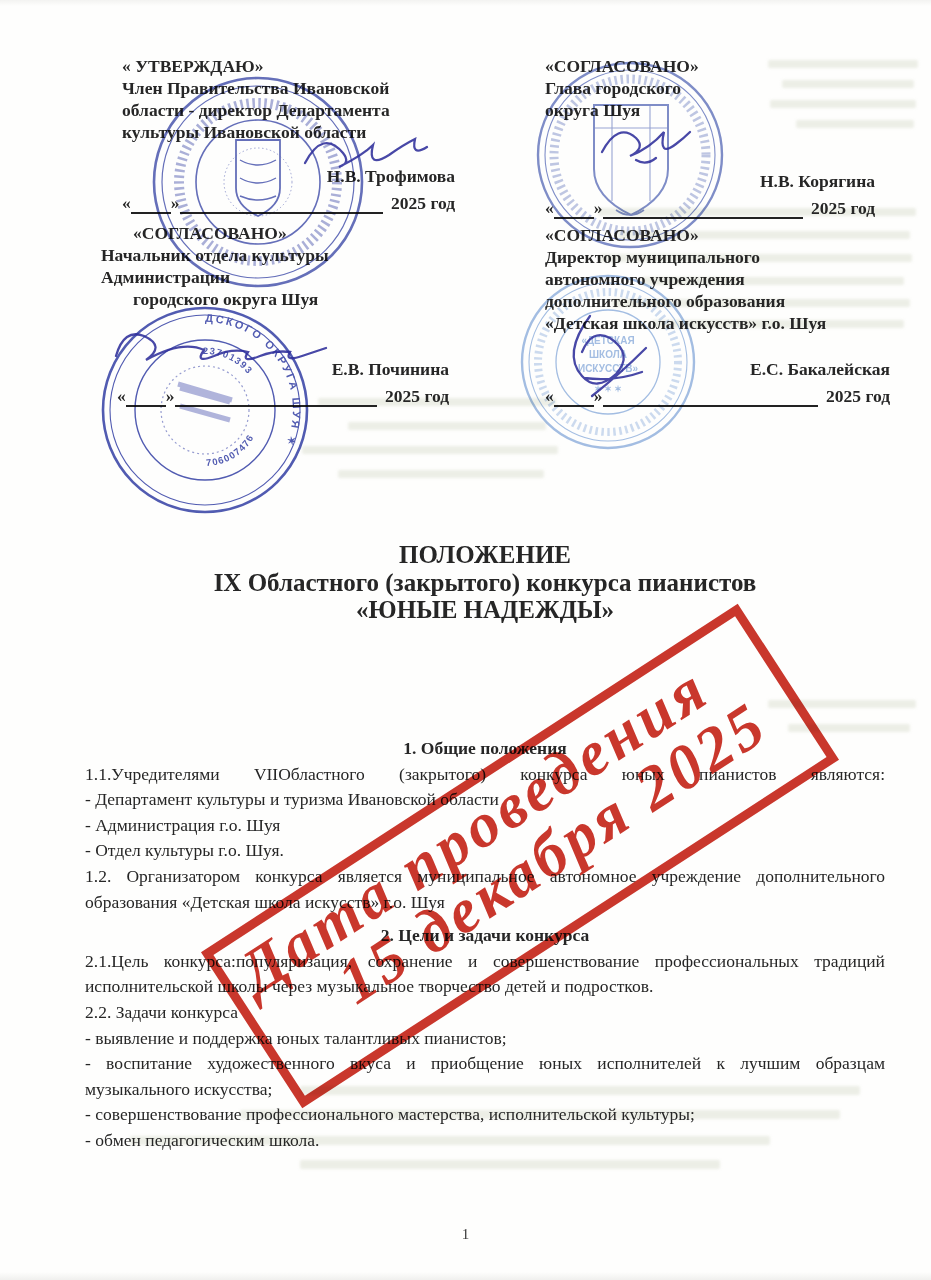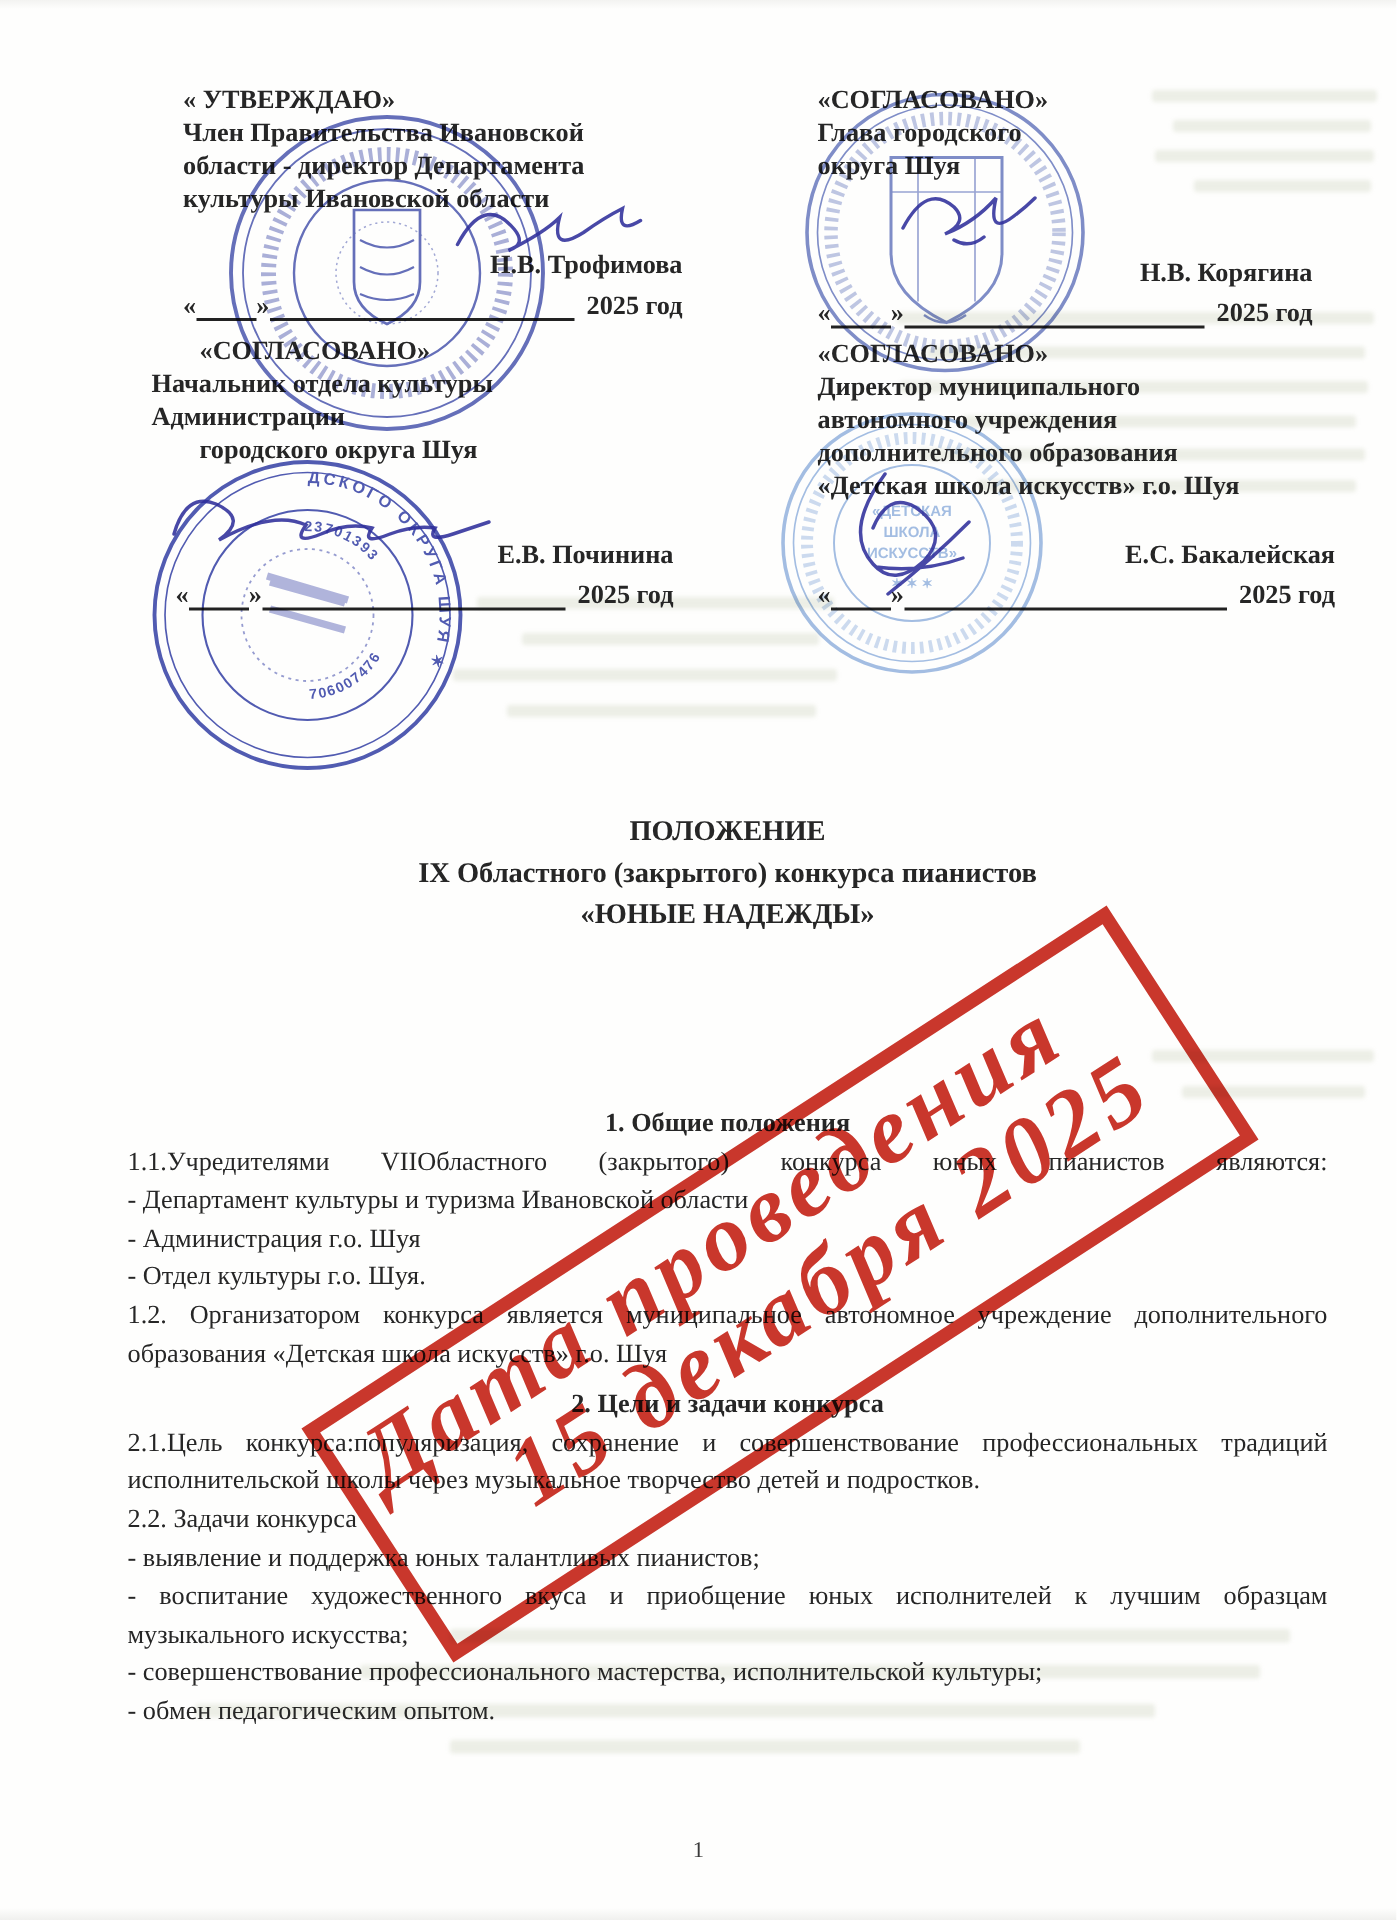--- a/index.html
+++ b/index.html
@@ -13,21 +13,21 @@
   .approval .hd{white-space:nowrap;}
   .sign-row{display:flex;align-items:flex-end;margin-top:2px;flex-direction:column;}
   .rule{border-bottom:2px solid #222;height:1.05em;}
   .rule.grow{flex:1 1 auto;}
   .rule.w40{width:40px;}
   .sig-name{white-space:nowrap;padding-left:3px;}
   .date-row{display:flex;align-items:flex-end;margin-top:5px;}
   .date-row .yr{white-space:nowrap;padding-left:8px;}
   
   .titleblock{position:absolute;left:85px;top:541px;width:800px;text-align:center;
-    font-weight:700;font-size:19px;line-height:27.5px;}
+    font-weight:700;font-size:25px;line-height:27.5px;}
   .body-text{position:absolute;left:85px;top:690px;width:800px;font-size:17.5px;line-height:25.6px;}
   .sec-hd{text-align:center;font-weight:700;margin-top:46px;}
   .just{text-align:justify;}
   .just-all{text-align:justify;text-align-last:justify;}
   .mt{margin-top:8px;}
   
   .stamp{
     position:absolute;left:200px;top:763px;width:622px;height:168px;
     border:9px solid #c6271c;transform:rotate(-33deg);
     color:#c6271c;mix-blend-mode:multiply;opacity:.93;
@@ -151,21 +151,21 @@
     <div>- Департамент культуры и туризма Ивановской области</div>
     <div>- Администрация г.о. Шуя</div>
     <div>- Отдел культуры г.о. Шуя.</div>
     <div class="just">1.2. Организатором конкурса является муниципальное автономное учреждение дополнительного образования «Детская школа искусств» г.о. Шуя</div>
     <div class="sec-hd mt">2. Цели и задачи конкурса</div>
     <div class="just">2.1.Цель конкурса:популяризация, сохранение и совершенствование профессиональных традиций исполнительской школы через музыкальное творчество детей и подростков.</div>
     <div>2.2. Задачи конкурса</div>
     <div>- выявление и поддержка юных талантливых пианистов;</div>
     <div class="just">- воспитание художественного вкуса и приобщение юных исполнителей к лучшим образцам музыкального искусства;</div>
     <div>- совершенствование профессионального мастерства, исполнительской культуры;</div>
-    <div>- обмен педагогическим опытом.</div>
+    <div>- обмен педагогическим школа.</div>
   </div>
 
   <svg class="overlay seals" width="931" height="1280" viewBox="0 0 931 1280">
     <defs>
       <path id="c3rim" d="M 205,322 a 88,88 0 1 1 -0.05,0"></path>
       <path id="c3top" d="M 205,354 a 56,56 0 1 1 -0.05,0"></path>
       <path id="c3bot" d="M 205,466 a 56,56 0 1 0 -0.05,0"></path>
     </defs>
 
     <g stroke="#3a47a8" fill="none" opacity="0.78">

